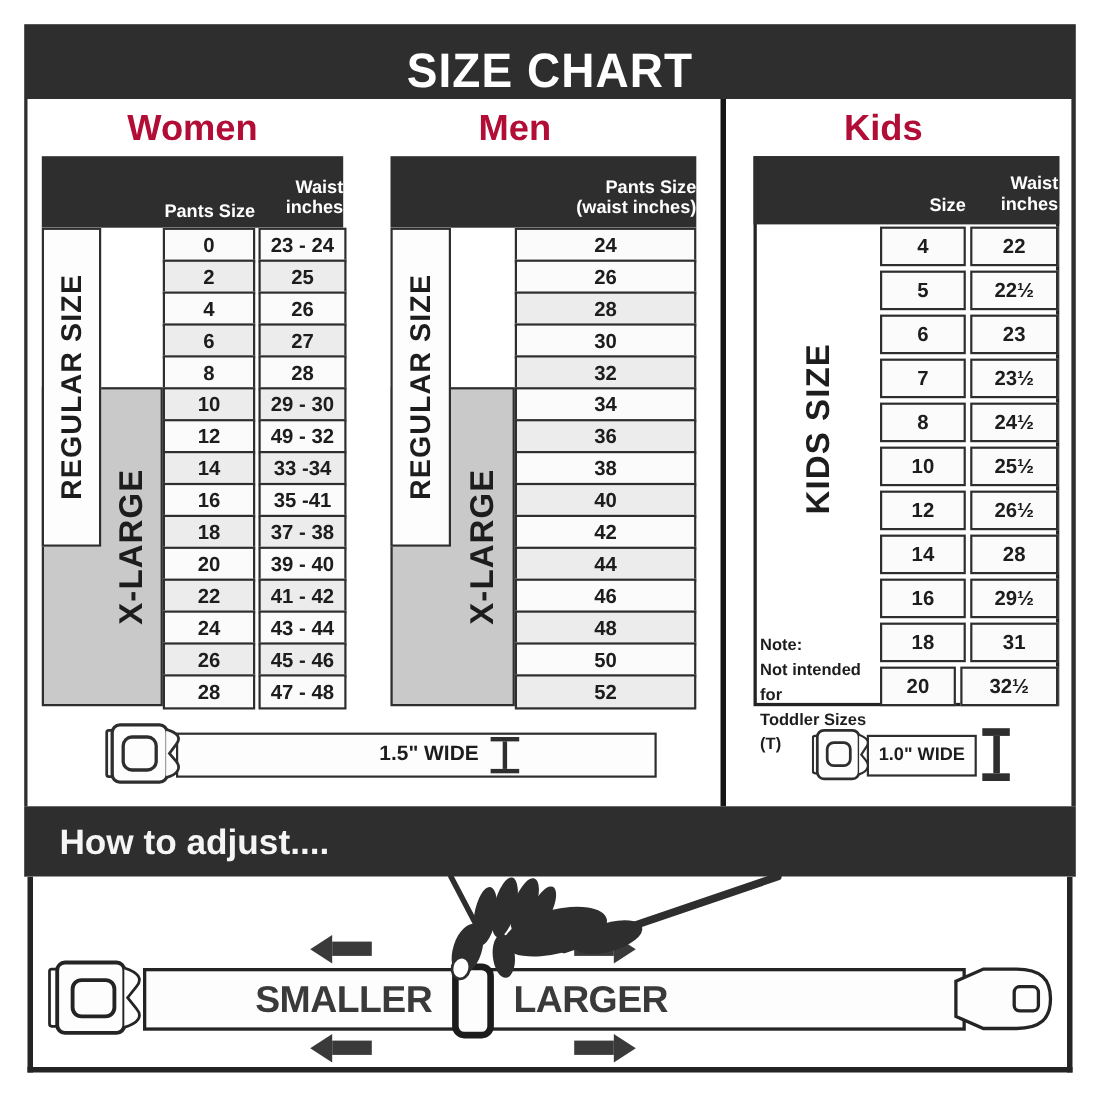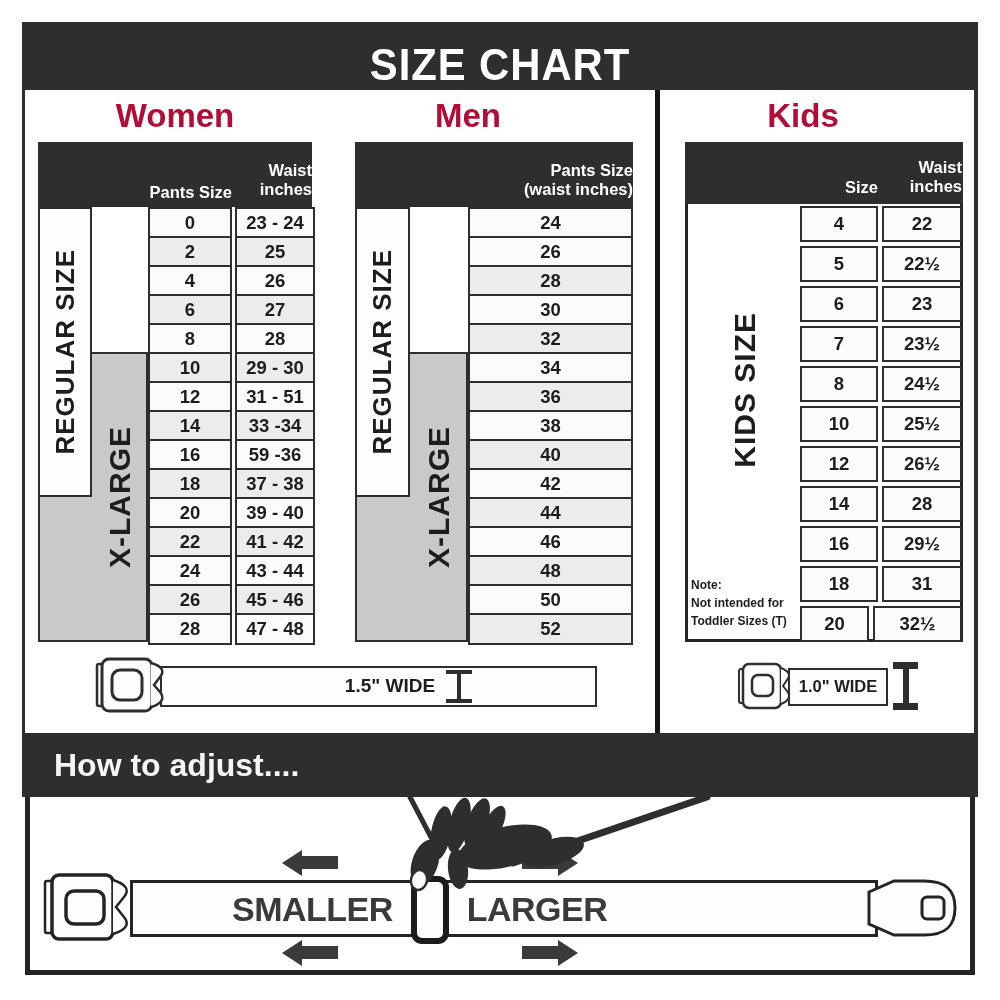--- a/index.html
+++ b/index.html
@@ -30,21 +30,21 @@
   .krow{display:flex;gap:4px;height:36px;margin-bottom:4px;}
   .k-c1{width:78px;} .k-c2{width:80px;}
   
   .vlabel{writing-mode:vertical-rl;transform:rotate(180deg);font-weight:bold;letter-spacing:1px;
           display:flex;align-items:center;justify-content:center;white-space:nowrap;}
   .vwrap{display:flex;align-items:center;justify-content:center;}
   .reg-box{background:#fdfdfd;border:2.5px solid #2e2e2e;z-index:2;}
   .gray-box{background:#c9c9c9;border:2px solid #2e2e2e;z-index:1;}
   .band-label{z-index:3;}
   .kids-box{border:3px solid #242424;background:#fff;}
-  .note{font-size:12px;font-weight:bold;line-height:1.5;}
+  .note{font-size:15px;font-weight:bold;line-height:1.5;}
   
   .strap{background:#fdfdfd;border:2.5px solid #2e2e2e;}
   .strap-label{font-weight:bold;font-size:19px;text-align:center;}
   .ibeam{display:flex;flex-direction:column;align-items:center;}
   .ibeam .cap{width:26px;height:4px;background:#2e2e2e;}
   .ibeam .bar{width:4px;flex:1;background:#2e2e2e;}
   .ibeam.k .cap{width:25px;height:7px;}
   .ibeam.k .bar{width:6px;}
   
   .adjust-bar{left:22px;top:733px;width:956px;height:64px;display:flex;align-items:center;
@@ -118,31 +118,31 @@
         <div class="cell w-c2">28</div>
       </div>
 
       <div class="trow alt">
         <div class="cell w-c1">10</div>
         <div class="cell w-c2">29 - 30</div>
       </div>
 
       <div class="trow">
         <div class="cell w-c1">12</div>
-        <div class="cell w-c2">31 - 51</div>
+        <div class="cell w-c2">49 - 32</div>
       </div>
 
       <div class="trow alt">
         <div class="cell w-c1">14</div>
         <div class="cell w-c2">33 -34</div>
       </div>
 
       <div class="trow">
         <div class="cell w-c1">16</div>
-        <div class="cell w-c2">59 -36</div>
+        <div class="cell w-c2">35 -41</div>
       </div>
 
       <div class="trow alt">
         <div class="cell w-c1">18</div>
         <div class="cell w-c2">37 - 38</div>
       </div>
 
       <div class="trow">
         <div class="cell w-c1">20</div>
         <div class="cell w-c2">39 - 40</div>

